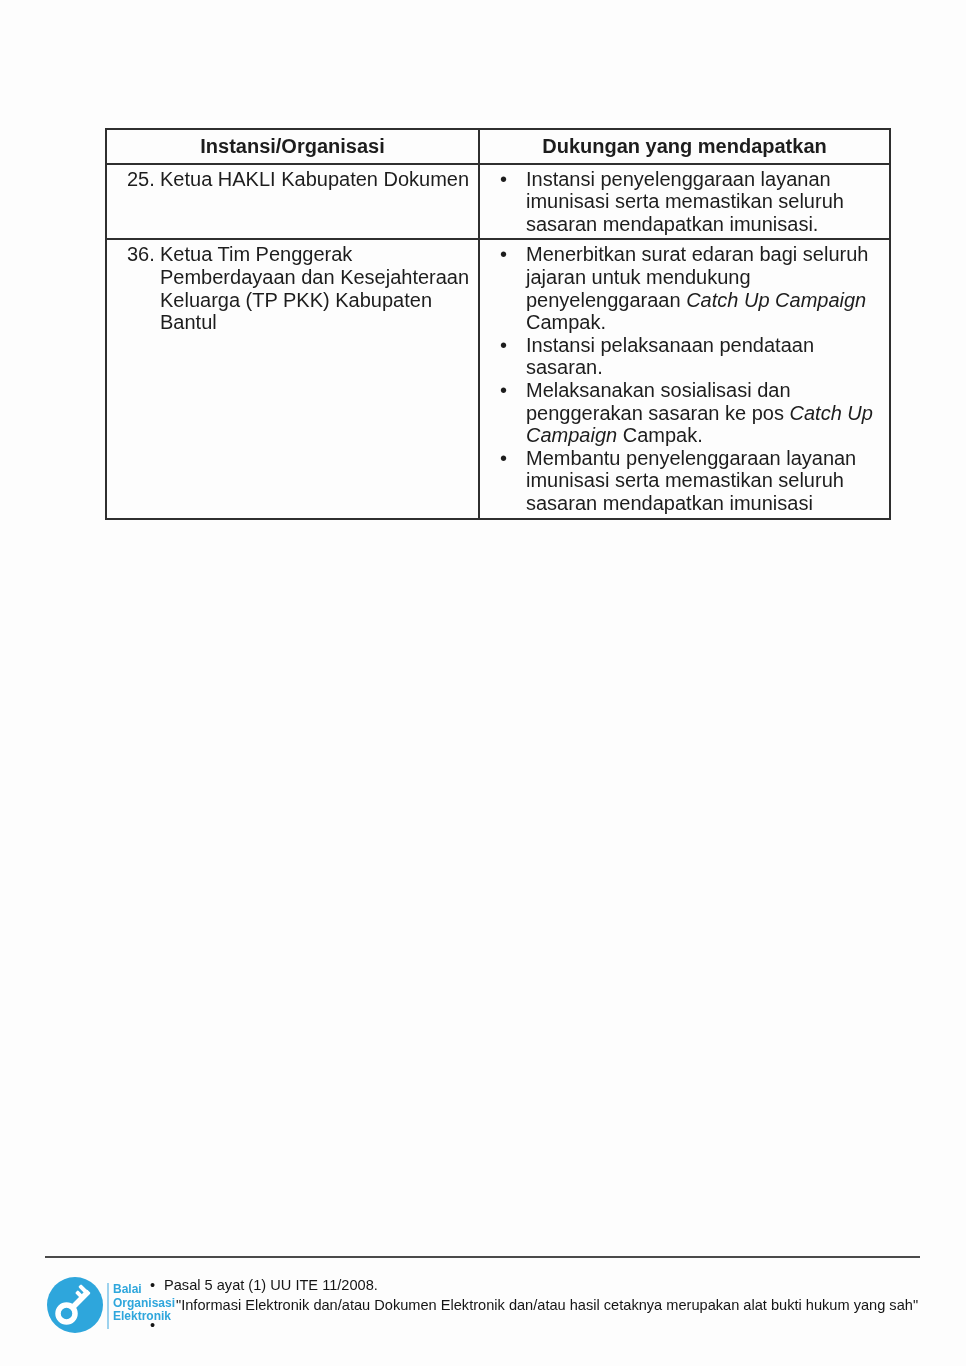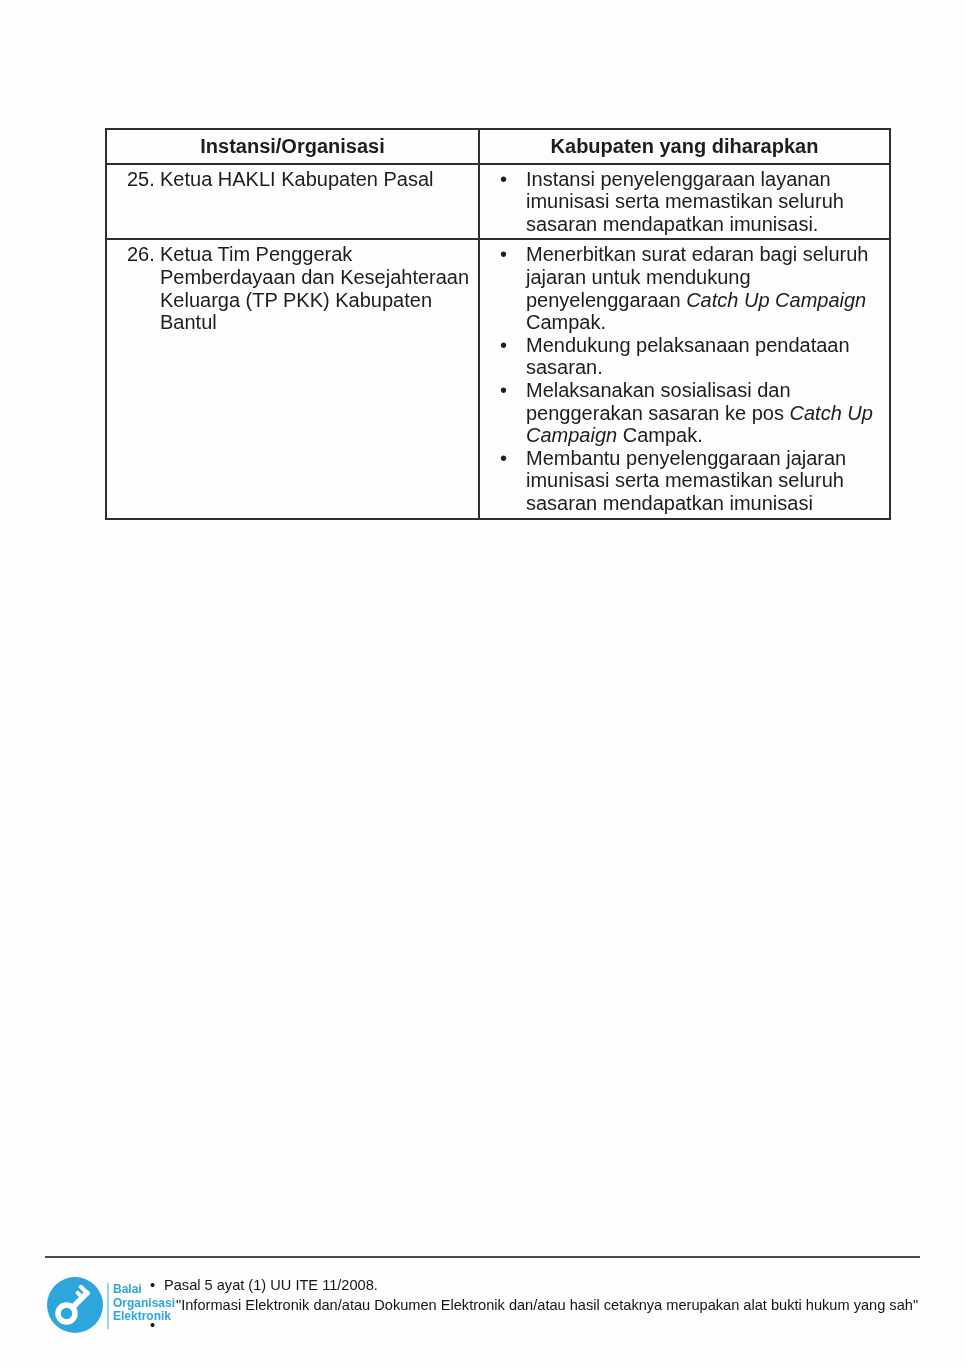--- a/index.html
+++ b/index.html
@@ -72,54 +72,54 @@
 <body>
 
 <table class="doc-table">
   <colgroup>
       <col class="col1">
       <col class="col2">
     </colgroup>
   <thead>
     <tr>
       <th>Instansi/Organisasi</th>
-      <th>Kabupaten yang diharapkan</th>
+      <th>Dukungan yang mendapatkan</th>
     </tr>
   </thead>
   <tbody id="table-body">
   <tr>
     <td>
       <div class="num-item">
         <span class="num">25.</span>
-        <span class="inst">Ketua HAKLI Kabupaten Pasal</span>
+        <span class="inst">Ketua HAKLI Kabupaten Dokumen</span>
       </div>
     </td>
     <td class="cell-dukungan">
       <ul class="bullets">
   <li class="bullet-item"><span class="seg-pre">Instansi penyelenggaraan layanan imunisasi serta memastikan seluruh sasaran mendapatkan imunisasi.</span><i class="seg-italic"></i><span class="seg-post"></span></li>
 </ul>
     </td>
   </tr>
 
   <tr>
     <td>
       <div class="num-item">
-        <span class="num">26.</span>
+        <span class="num">36.</span>
         <span class="inst">Ketua Tim Penggerak Pemberdayaan dan Kesejahteraan Keluarga (TP PKK) Kabupaten Bantul</span>
       </div>
     </td>
     <td class="cell-dukungan">
       <ul class="bullets">
   <li class="bullet-item"><span class="seg-pre">Menerbitkan surat edaran bagi seluruh jajaran untuk mendukung penyelenggaraan </span><i class="seg-italic">Catch Up Campaign</i><span class="seg-post"> Campak.</span></li>
 
-  <li class="bullet-item"><span class="seg-pre">Mendukung pelaksanaan pendataan sasaran.</span><i class="seg-italic"></i><span class="seg-post"></span></li>
+  <li class="bullet-item"><span class="seg-pre">Instansi pelaksanaan pendataan sasaran.</span><i class="seg-italic"></i><span class="seg-post"></span></li>
 
   <li class="bullet-item"><span class="seg-pre">Melaksanakan sosialisasi dan penggerakan sasaran ke pos </span><i class="seg-italic">Catch Up Campaign</i><span class="seg-post"> Campak.</span></li>
 
-  <li class="bullet-item"><span class="seg-pre">Membantu penyelenggaraan jajaran imunisasi serta memastikan seluruh sasaran mendapatkan imunisasi</span><i class="seg-italic"></i><span class="seg-post"></span></li>
+  <li class="bullet-item"><span class="seg-pre">Membantu penyelenggaraan layanan imunisasi serta memastikan seluruh sasaran mendapatkan imunisasi</span><i class="seg-italic"></i><span class="seg-post"></span></li>
 </ul>
     </td>
   </tr>
 </tbody>
 </table>
 
 <div class="footer-rule"></div>
 
 <svg class="logo" viewBox="0 0 56 56" xmlns="http://www.w3.org/2000/svg">
   <circle cx="28" cy="28" r="28" fill="#2EA6DC"></circle>

